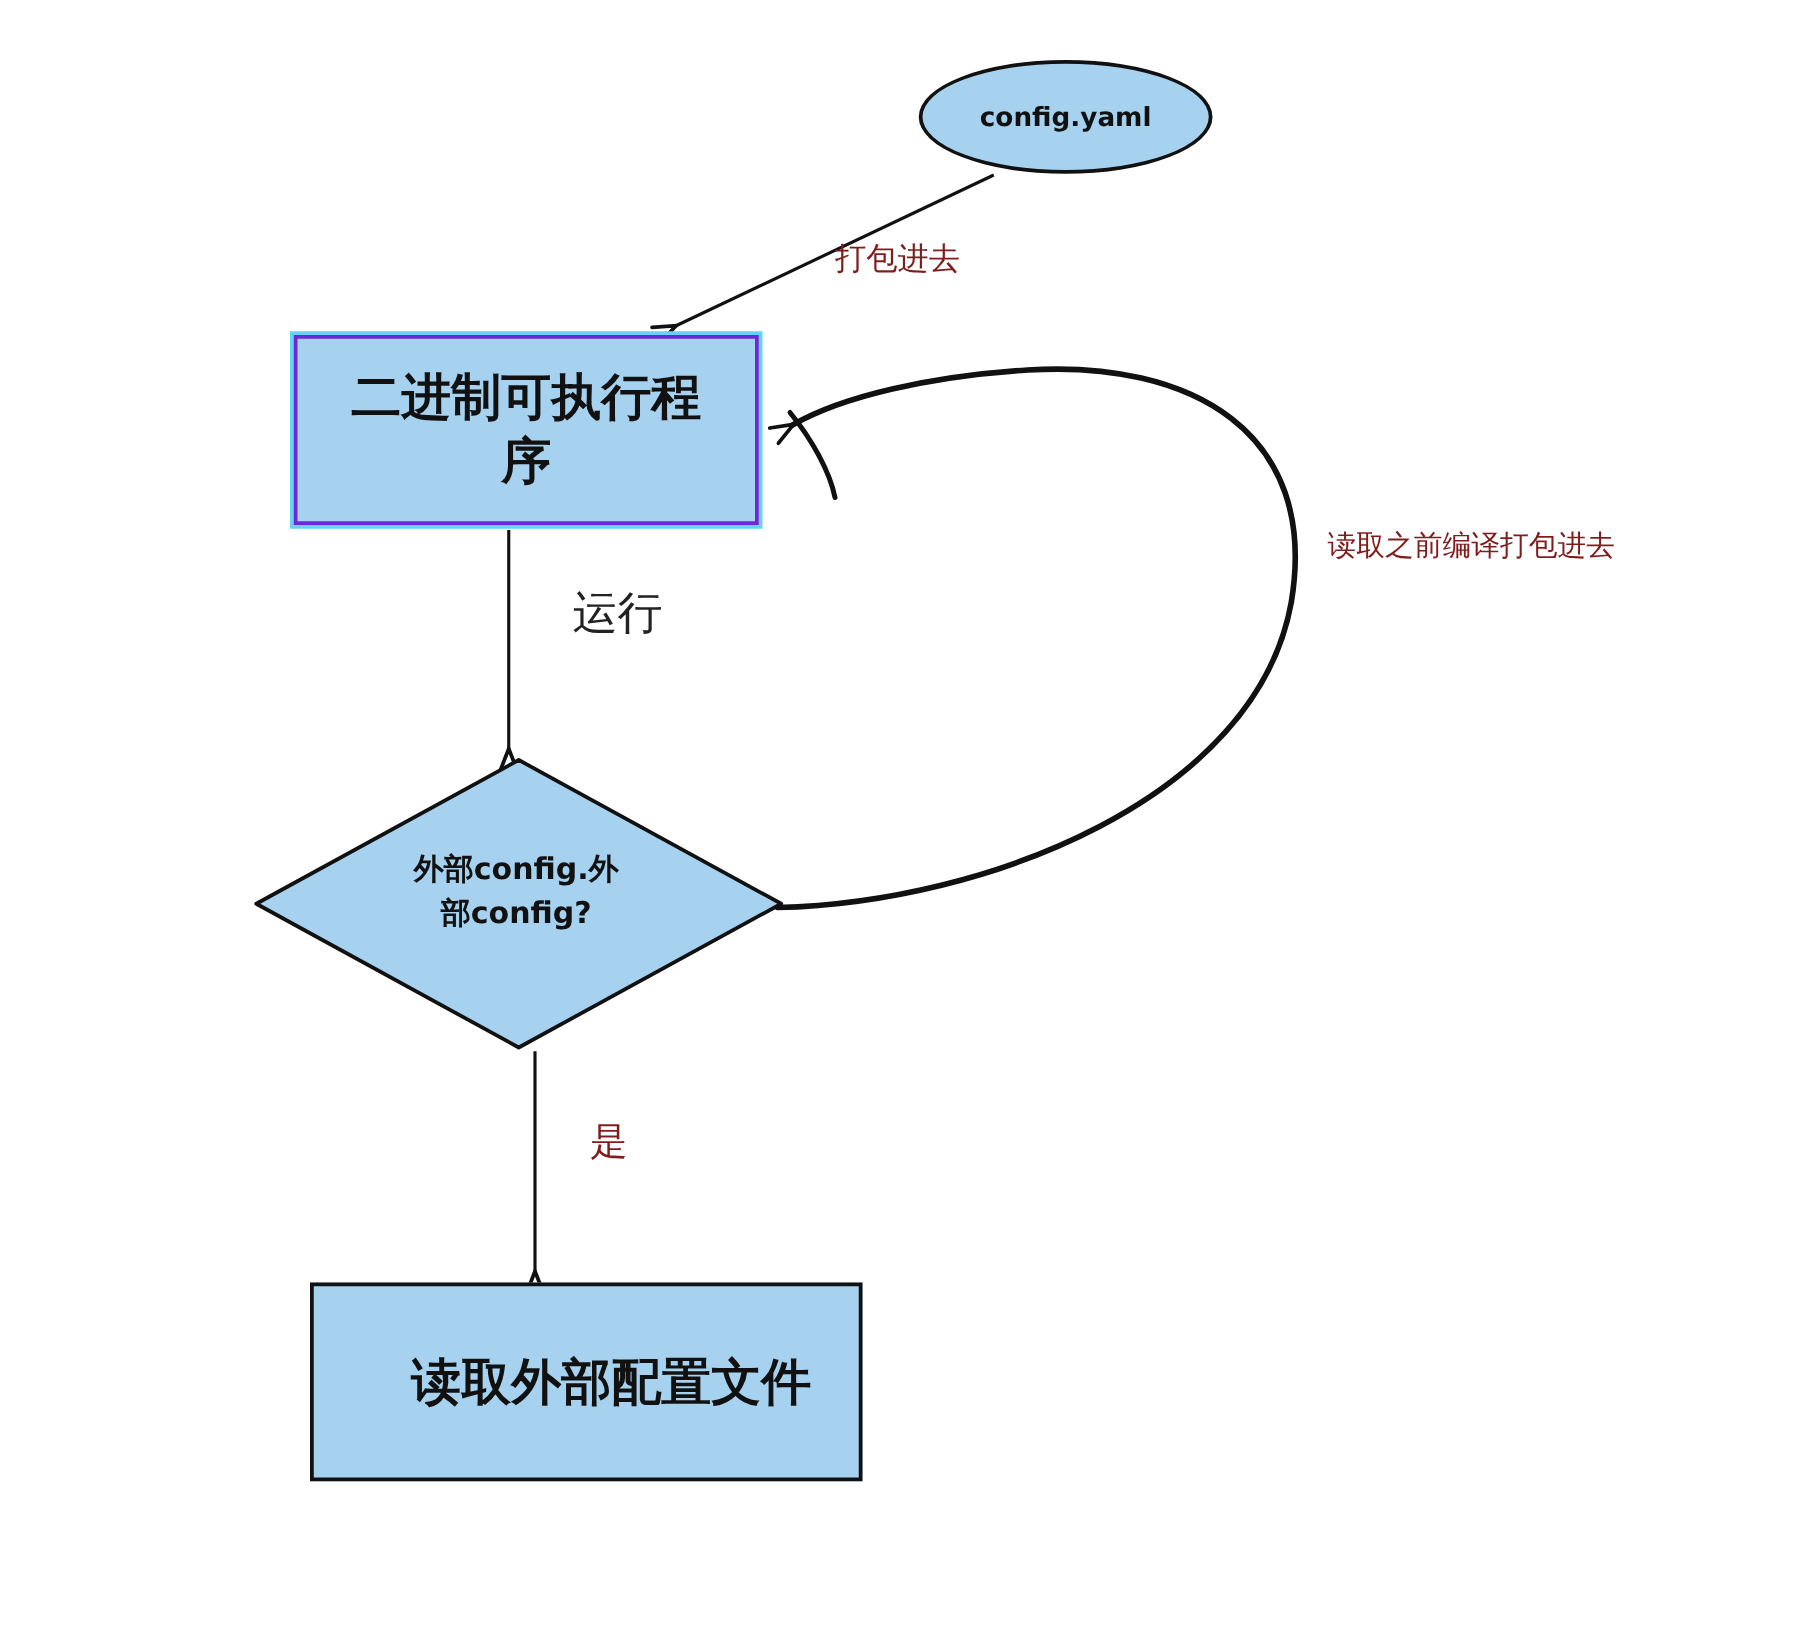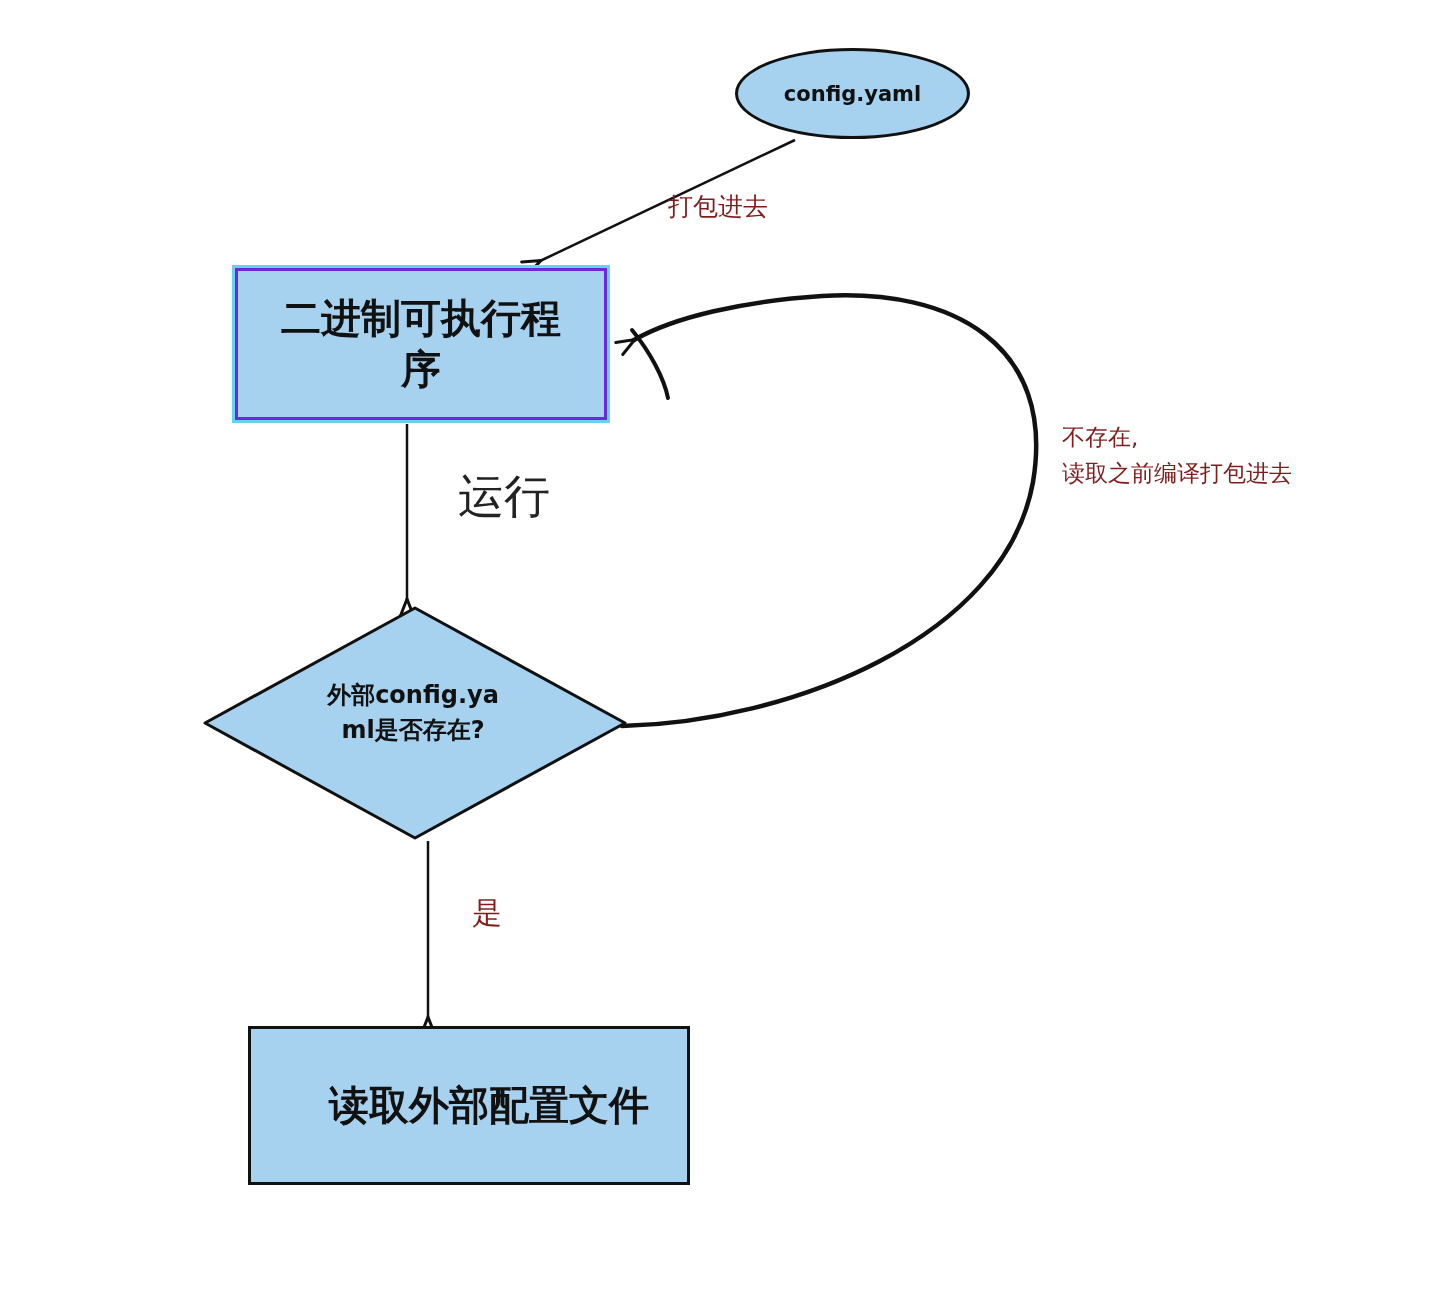--- a/index.html
+++ b/index.html
@@ -72,21 +72,21 @@
     line-height: 1.45;
     color: #111111;
     word-break: break-all;
   }
   .edge-label {
     position: absolute;
     color: #7f1d1d;
     white-space: nowrap;
   }
   .label-pack   { left: 668px; top: 190px; font-size: 25px; }
-  .label-run    { left: 458px; top: 466px; font-size: 46px; color: #222222; }
+  .label-run    { left: 458px; top: 466px; font-size: 36px; color: #222222; }
   .label-yes    { left: 472px; top: 893px; font-size: 30px; }
   .label-notexist {
     left: 1062px; top: 420px;
     font-size: 23px;
     line-height: 1.55;
     white-space: normal;
     width: 310px;
   }
 </style>
 </head>
@@ -115,28 +115,27 @@
   </svg>
 
   <div class="node ellipse-node">
     <span>config.yaml</span>
   </div>
 
   <div class="node rect-binary">
     <span class="wrap">二进制可执行程序</span>
   </div>
 
-  <div class="diamond-label">外部config.yaml是否存在?</div>
+  <div class="diamond-label">外部config.外部config?</div>
 
   <div class="node rect-read">
     <span>读取外部配置文件</span>
   </div>
 
   <div class="edge-label label-pack">打包进去</div>
   <div class="edge-label label-run">运行</div>
   <div class="edge-label label-yes">是</div>
 
   <div class="edge-label label-notexist">
-    <div>不存在,</div>
     <div>读取之前编译打包进去</div>
   </div>
 
 </div>
 
 </body></html>

